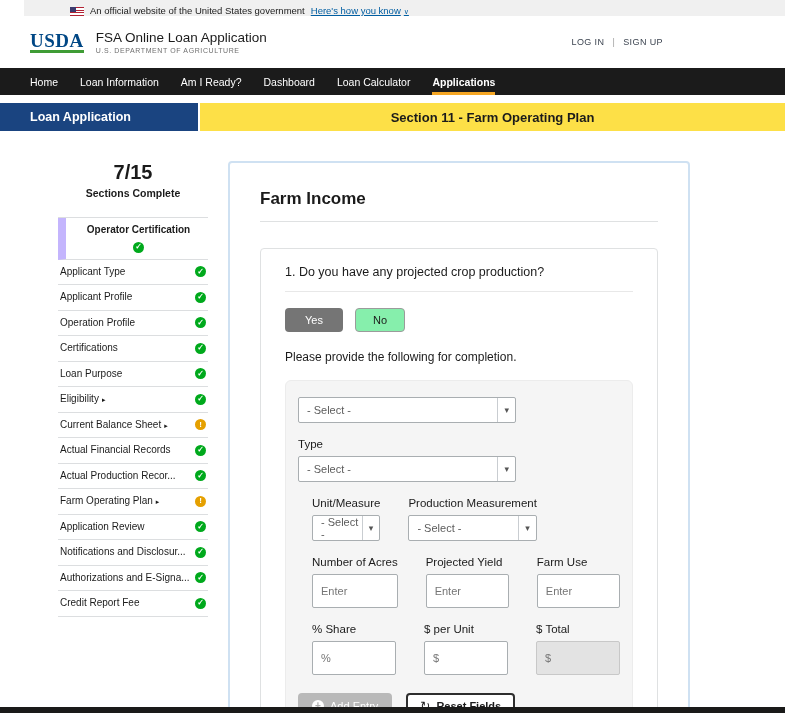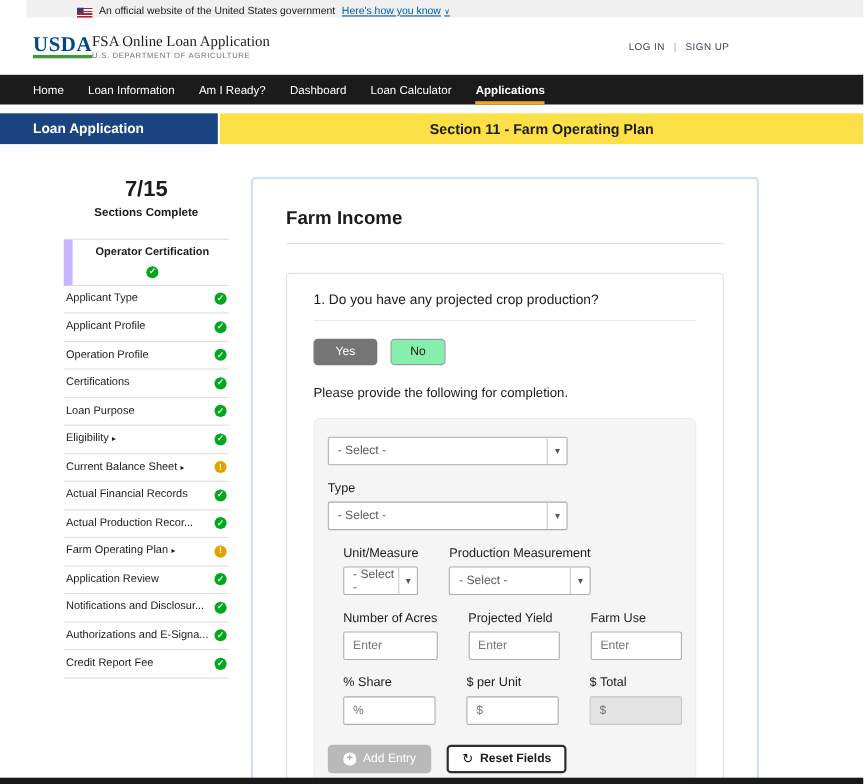--- a/index.html
+++ b/index.html
@@ -13,24 +13,24 @@
   
   .gov-banner { height:16px; background:#f0f0f0; display:flex; align-items:flex-end; gap:6px; padding-left:46px; font-size:9.5px;margin-left:24px; }
   .flag { width:14px; height:9px; flex:0 0 auto;
     background:repeating-linear-gradient(to bottom,#b22234 0 1.3px,#fff 1.3px 2.6px); position:relative; }
   .flag::after { content:""; position:absolute; left:0; top:0; width:6px; height:4.5px; background:#3c3b6e; }
   .gov-link { color:#005ea2; text-decoration:underline; display:inline-flex; align-items:baseline; gap:3px; }
   .gov-caret { font-size:7px; color:#005ea2; }
 
   
   .site-header { height:52px; display:flex; align-items:center; justify-content:space-between; padding:0 122px 0 30px; background:#fff; }
-  .logo-block { display:flex; align-items:center; }
+  .logo-block { display:flex; align-items:center; gap:12px; }
   .usda-logo { font-family:"Liberation Serif", serif; font-weight:bold; font-size:19px; color:#004785;
     border-bottom:3px solid #3f9c35; line-height:1.05; letter-spacing:.5px; }
-  .site-title { font-size:13.5px;font-family:Liberation Serif, serif; }
+  .site-title { font-size:13.5px; }
   .site-subtitle { font-size:7px; color:#6f6f6f; letter-spacing:.6px; margin-top:2px; }
   .auth-links { display:flex; align-items:center; gap:8px; font-size:9px; letter-spacing:.4px; color:#3d4551;text-align:center; }
   .auth-links a { color:#3d4551; text-decoration:none; }
   .auth-divider { color:#a0a0a0; }
 
   
   .main-nav { background:#1b1b1b; height:27px; display:flex; align-items:stretch; gap:22px; padding-left:30px; }
   .nav-item { color:#fff; font-size:10.5px; display:flex; align-items:center; text-decoration:none;
     border-bottom:3px solid transparent; padding-top:3px; }
   .nav-item.active { font-weight:bold; border-bottom-color:#f5a623; }
@@ -80,21 +80,21 @@
   .field { margin-bottom:15px; }
   .field-label { display:block; font-size:11.5px; margin-bottom:6px; white-space:nowrap; }
   .select { display:flex; align-items:center; justify-content:space-between; background:#fff;
     border:1px solid #a9aeb1; border-radius:2px; height:26px; padding-left:8px; font-size:11px; color:#5c5c5c; cursor:pointer; }
   .select-wide { width:218px; }
   .select-caret { border-left:1px solid #c9cdd1; align-self:stretch; display:flex; align-items:center;
     padding:0 6px; font-size:9px; color:#555; }
   .field-row { display:grid; grid-template-columns:1fr 1fr 1fr; gap:14px; margin-bottom:15px; }
   .field-row .field { margin-bottom:0;margin-left:14px; }
   .text-input { width:100%; height:26px; background:#fff; border:1px solid #a9aeb1; border-radius:2px;
-    padding:0 8px; font-size:11px; font-family:inherit; color:#1b1b1b; }
+    padding:16px 8px; font-size:11px; font-family:inherit; color:#1b1b1b; }
   .text-input::placeholder { color:#757575; }
   .text-input:disabled { background:#e3e3e3; border-color:#c8c8c8; }
   .form-actions { display:flex; gap:14px; margin-top:18px; }
   .add-entry-btn { display:inline-flex; align-items:center; gap:6px; background:#b9b9b9; color:#fff;
     border:none; border-radius:4px; padding:5px 14px; font-size:11px; font-family:inherit; }
   .add-icon { width:12px; height:12px; border-radius:50%; background:#fff; color:#adadad; font-size:10px;
     font-weight:bold; display:flex; align-items:center; justify-content:center; line-height:1; }
   .reset-btn { display:inline-flex; align-items:center; gap:6px; background:#fff; color:#1b1b1b;
     border:2px solid #2e2e2e; border-radius:4px; padding:4px 12px; font-size:11px; font-weight:bold;
     font-family:inherit; cursor:pointer; }

